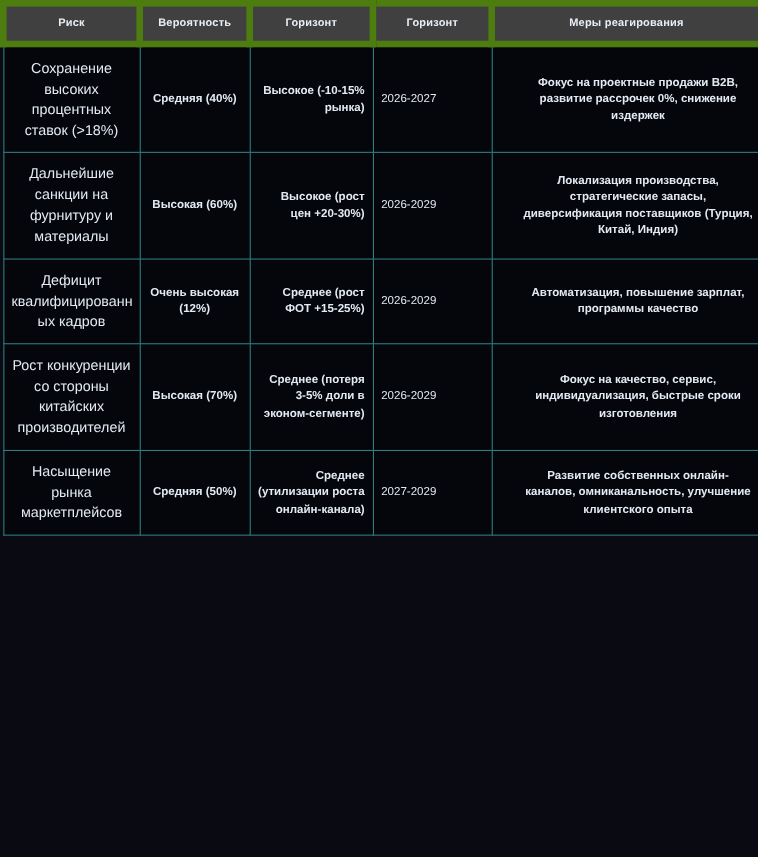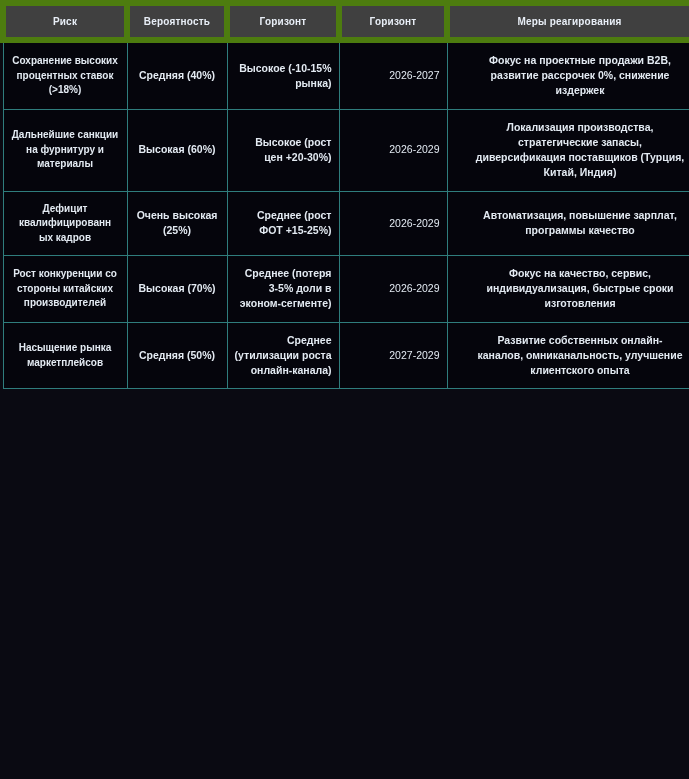--- a/index.html
+++ b/index.html
@@ -39,34 +39,34 @@
     border: 1px solid #2f7d7d;
     padding: 10px 7px;
     font-size: 10.5px;
     line-height: 1.45;
     vertical-align: middle;
     color: #e3eaf2;
     background: #05050c;
   }
   .risk-table td.col-risk {
     text-align: center;
-    font-weight: bold;
-    font-size: 10px;
+    font-weight: normal;
+    font-size: 13px;
   }
   .risk-table td.col-prob {
     text-align: center;
     font-weight: bold;
     margin-left: 17px;
   }
   .risk-table td.col-impact {
     text-align: right;
     font-weight: bold;
   }
   .risk-table td.col-horizon {
-    text-align: right;
+    text-align: left;
   }
   .risk-table td.col-measures {
     text-align: center;
     font-weight: bold;
     padding-left: 28px;
   }
 </style>
 </head>
 <body>
 
@@ -97,21 +97,21 @@
     </tr>
     <tr>
       <td class="col-risk">Дальнейшие санкции на фурнитуру и материалы</td>
       <td class="col-prob">Высокая (60%)</td>
       <td class="col-impact">Высокое (рост цен +20-30%)</td>
       <td class="col-horizon">2026-2029</td>
       <td class="col-measures">Локализация производства, стратегические запасы, диверсификация поставщиков (Турция, Китай, Индия)</td>
     </tr>
     <tr>
       <td class="col-risk">Дефицит квалифицированн ых кадров</td>
-      <td class="col-prob">Очень высокая (25%)</td>
+      <td class="col-prob">Очень высокая (12%)</td>
       <td class="col-impact">Среднее (рост ФОТ +15-25%)</td>
       <td class="col-horizon">2026-2029</td>
       <td class="col-measures">Автоматизация, повышение зарплат, программы качество</td>
     </tr>
     <tr>
       <td class="col-risk">Рост конкуренции со стороны китайских производителей</td>
       <td class="col-prob">Высокая (70%)</td>
       <td class="col-impact">Среднее (потеря 3-5% доли в эконом-сегменте)</td>
       <td class="col-horizon">2026-2029</td>
       <td class="col-measures">Фокус на качество, сервис, индивидуализация, быстрые сроки изготовления</td>

